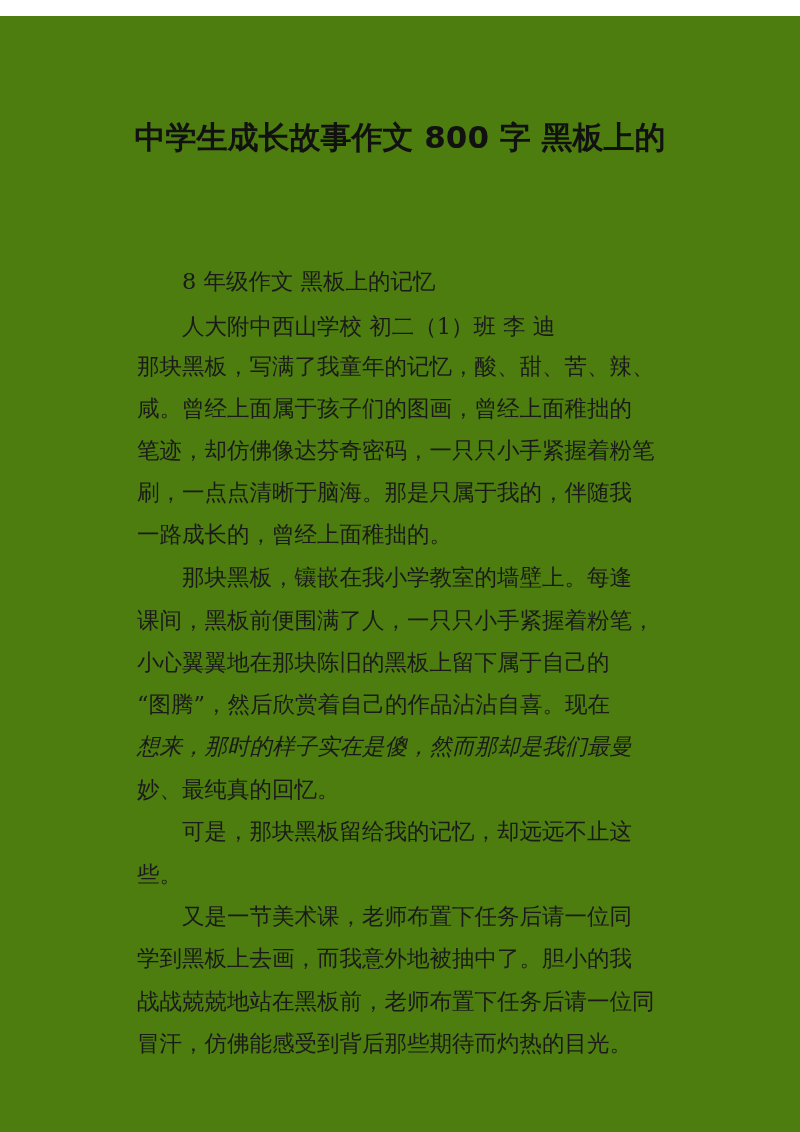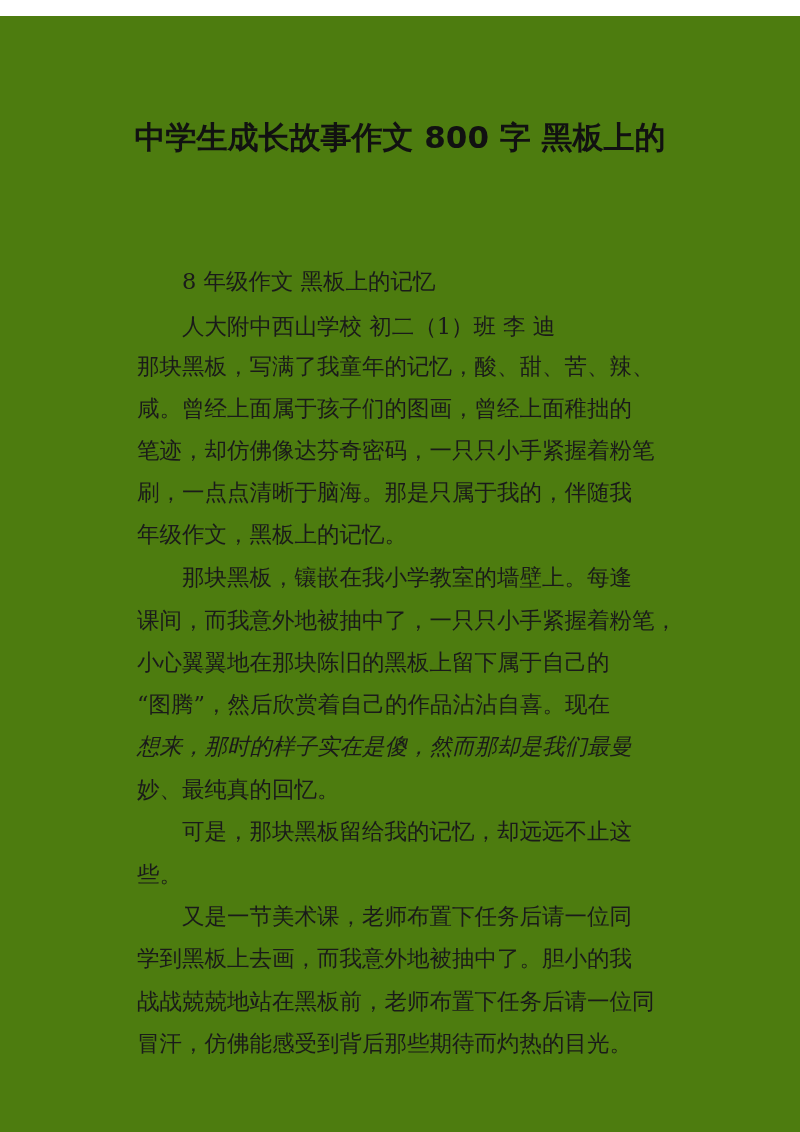--- a/index.html
+++ b/index.html
@@ -30,24 +30,24 @@
   </div>
 
   <div class="body-text" style="top:0;">
     <div class="line indent" style="top:242px;">8 年级作文  黑板上的记忆</div>
     <div class="line indent" style="top:287px;">人大附中西山学校  初二（1）班    李    迪</div>
 
     <div class="line" style="top:327px;">那块黑板，写满了我童年的记忆，酸、甜、苦、辣、</div>
     <div class="line" style="top:369px;">咸。曾经上面属于孩子们的图画，曾经上面稚拙的</div>
     <div class="line" style="top:411px;">笔迹，却仿佛像达芬奇密码，一只只小手紧握着粉笔</div>
     <div class="line" style="top:453px;">刷，一点点清晰于脑海。那是只属于我的，伴随我</div>
-    <div class="line" style="top:495px;">年级作文，黑板上的记忆。</div>
+    <div class="line" style="top:495px;">一路成长的，曾经上面稚拙的。</div>
 
     <div class="line indent" style="top:538px;">那块黑板，镶嵌在我小学教室的墙壁上。每逢</div>
-    <div class="line" style="top:581px;">课间，而我意外地被抽中了，一只只小手紧握着粉笔，</div>
+    <div class="line" style="top:581px;">课间，黑板前便围满了人，一只只小手紧握着粉笔，</div>
     <div class="line" style="top:623px;">小心翼翼地在那块陈旧的黑板上留下属于自己的</div>
     <div class="line" style="top:665px;">“图腾”，然后欣赏着自己的作品沾沾自喜。现在</div>
     <div class="line" style="top:707px;font-style:italic;">想来，那时的样子实在是傻，然而那却是我们最曼</div>
     <div class="line" style="top:750px;">妙、最纯真的回忆。</div>
 
     <div class="line indent" style="top:792px;">可是，那块黑板留给我的记忆，却远远不止这</div>
     <div class="line" style="top:835px;">些。</div>
 
     <div class="line indent" style="top:877px;">又是一节美术课，老师布置下任务后请一位同</div>
     <div class="line" style="top:919px;">学到黑板上去画，而我意外地被抽中了。胆小的我</div>

